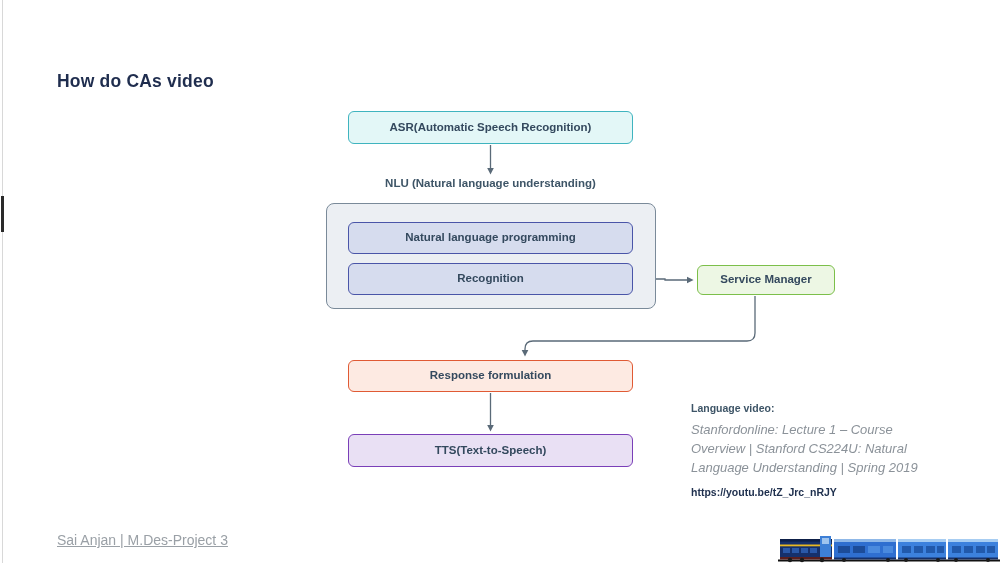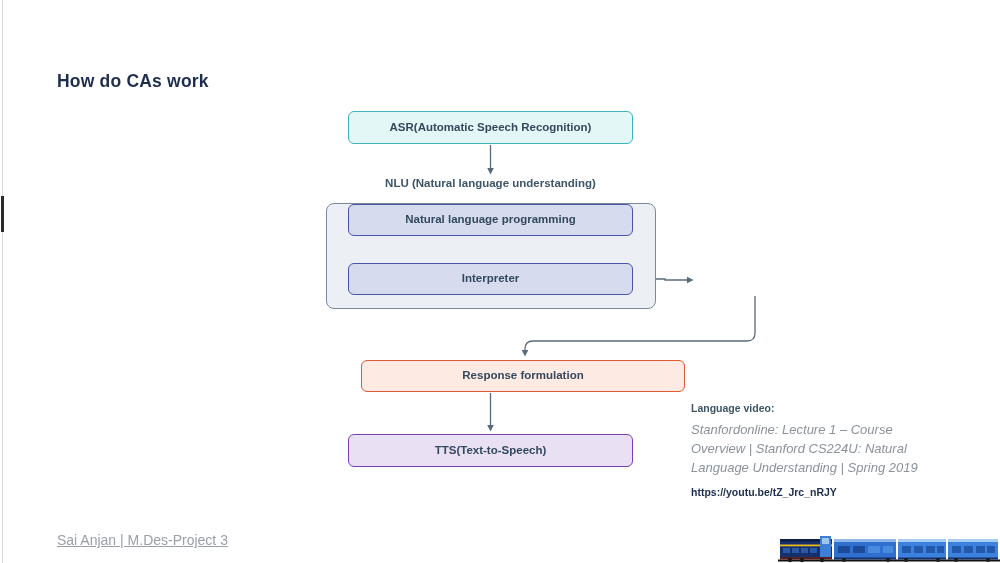--- a/index.html
+++ b/index.html
@@ -88,21 +88,21 @@
     position: absolute;
     left: 326px; top: 203px;
     width: 330px; height: 106px;
     box-sizing: border-box;
     background: #eceff3;
     border: 1.6px solid #7a8a99;
     border-radius: 8px;
   }
 
   #node-nlp {
-    left: 348px; top: 204px;
+    left: 348px; top: 222px;
     width: 285px; height: 32px;
     background: #d6dcee;
     border-color: #4a55a8;
   }
 
   #node-interpreter {
     left: 348px; top: 263px;
     width: 285px; height: 32px;
     background: #d6dcee;
     border-color: #4a55a8;
@@ -110,24 +110,23 @@
 
   #node-service-manager {
     left: 697px; top: 265px;
     width: 138px; height: 30px;
     background: #edf7e4;
     border-color: #7cbf4a;
   }
 
   #node-response {
     left: 348px; top: 360px;
-    width: 324px; height: 32px;
+    width: 285px; height: 32px;
     background: #fdeae2;
     border-color: #e05a34;
-    margin-left: 13px;
   }
 
   #node-tts {
     left: 348px; top: 434px;
     width: 285px; height: 33px;
     background: #e9e0f4;
     border-color: #7a3fb8;
   }
 
   
@@ -184,21 +183,21 @@
   }
 </style>
 </head>
 <body>
 
 <div id="slide">
 
   <div class="edge-line"></div>
   <div class="edge-mark"></div>
 
-  <div id="page-title">How do CAs work</div>
+  <div id="page-title">How do CAs video</div>
 
   <svg id="connectors" viewBox="0 0 1000 563" xmlns="http://www.w3.org/2000/svg">
     <defs>
       <marker id="arrowhead" markerWidth="7" markerHeight="7" refX="3.2" refY="3" orient="auto">
         <path d="M0,0.4 L5.2,3 L0,5.6 z" fill="#5a6a78"></path>
       </marker>
     </defs>
 
     <line x1="490.5" y1="145" x2="490.5" y2="172" stroke="#5a6a78" stroke-width="1.3" marker-end="url(#arrowhead)"></line>
 
@@ -210,22 +209,23 @@
   </svg>
 
   <div id="nlu-container"></div>
 
   <div id="nlu-label">NLU (Natural language understanding)</div>
 
   <div class="node" id="node-asr">ASR(Automatic Speech Recognition)</div>
 
   <div class="node" id="node-nlp">Natural language programming</div>
 
-  <div class="node" id="node-interpreter">Interpreter</div>
-
+  <div class="node" id="node-interpreter">Recognition</div>
+
+  <div class="node" id="node-service-manager">Service Manager</div>
 
   <div class="node" id="node-response">Response formulation</div>
 
   <div class="node" id="node-tts">TTS(Text-to-Speech)</div>
 
   <div id="reference-block">
     <div id="reference-heading">Language video:</div>
     <div id="reference-citation">Stanfordonline: Lecture 1 – Course Overview | Stanford CS224U: Natural Language Understanding | Spring 2019</div>
     <div id="reference-url">https://youtu.be/tZ_Jrc_nRJY</div>
   </div>

